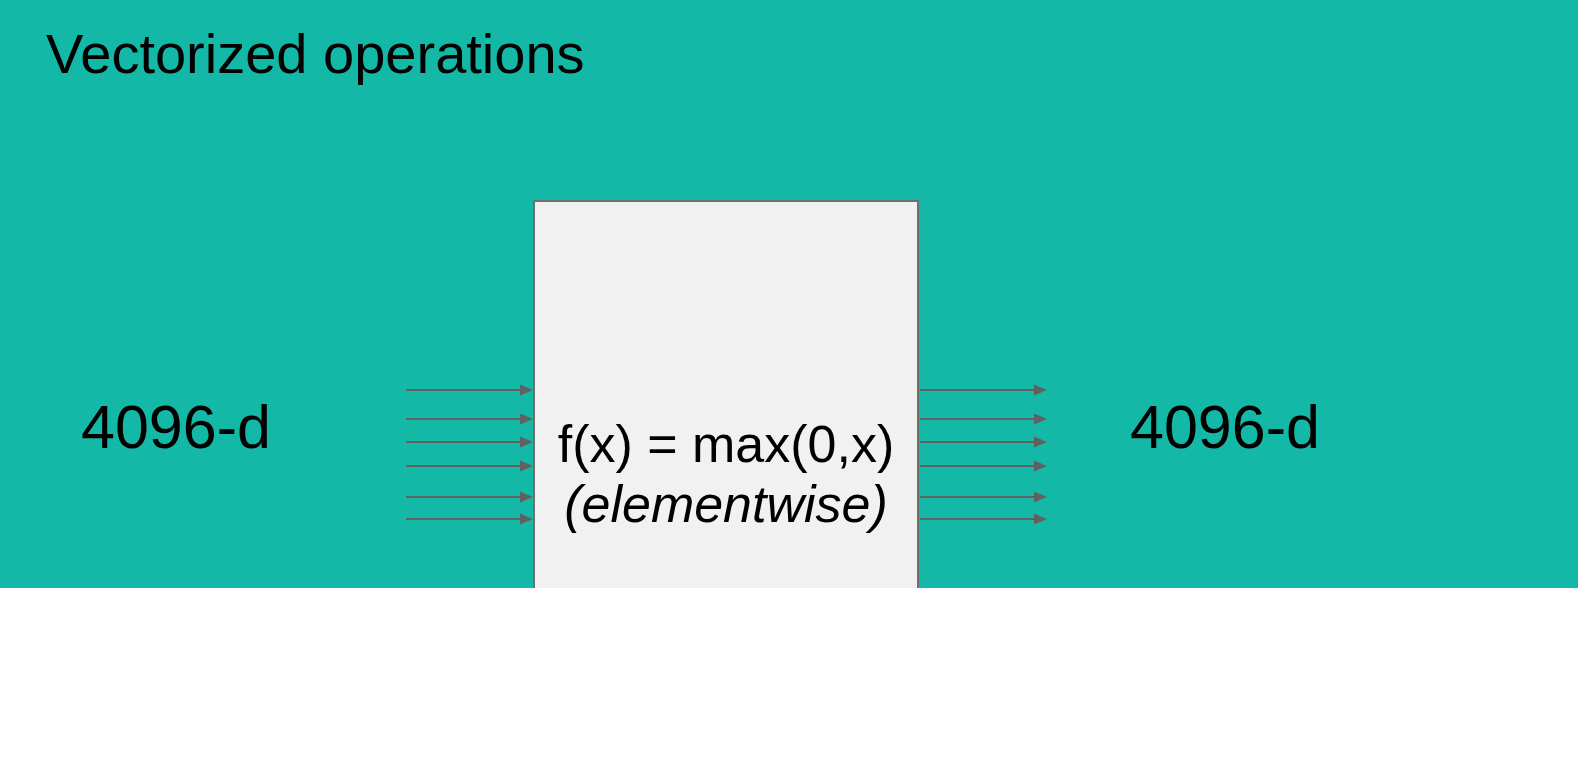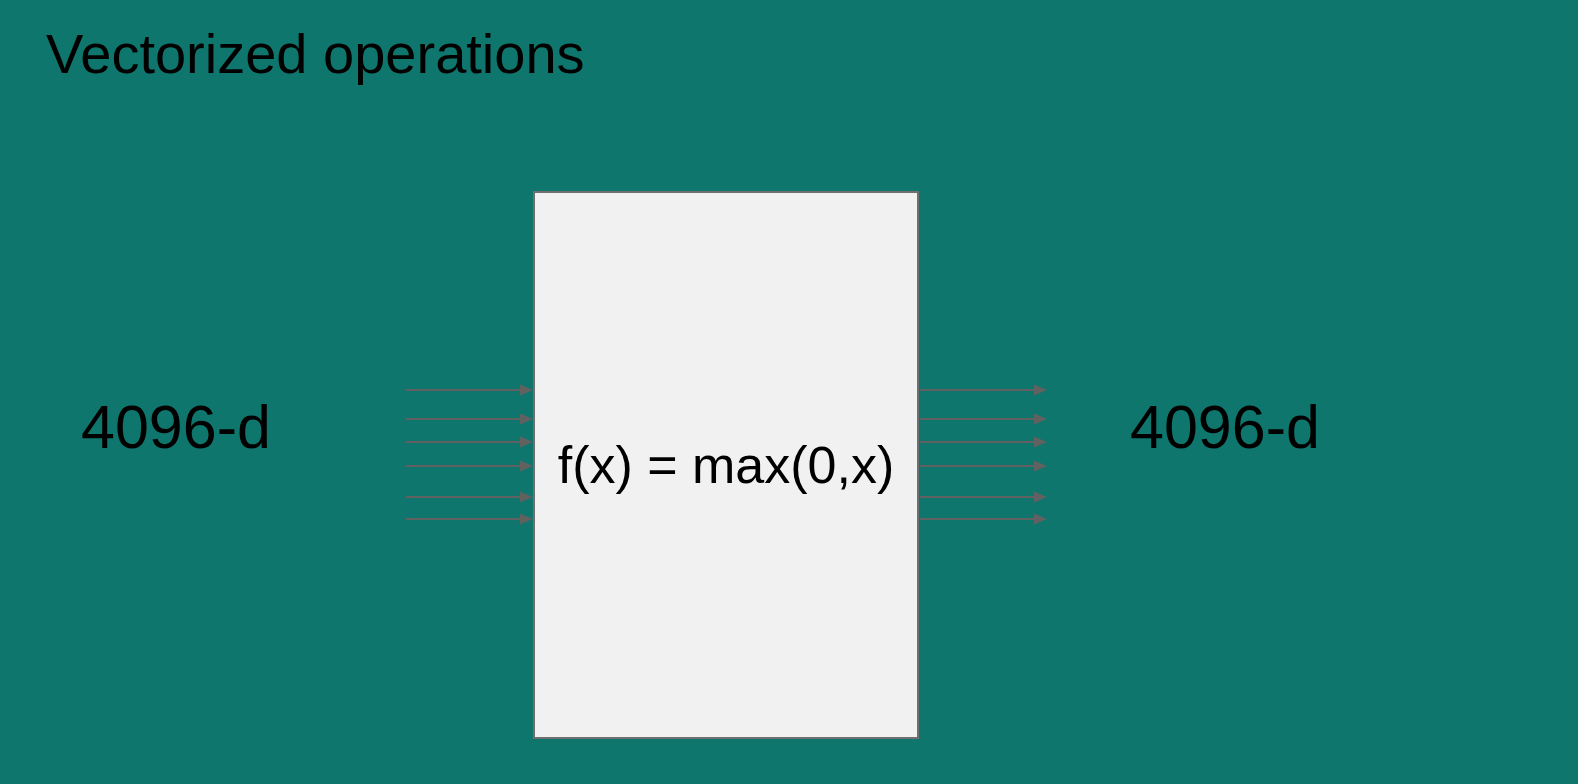--- a/index.html
+++ b/index.html
@@ -3,22 +3,22 @@
 <meta charset="utf-8">
 <style>
   html, body {
     margin: 0;
     padding: 0;
     background: #ffffff;
   }
   .slide {
     position: relative;
     width: 1578px;
-    height: 784px;
-    background: #0f766e;
+    height: 588px;
+    background: #14b8a6;
     overflow: hidden;
     font-family: "Liberation Sans", sans-serif;
     color: #000000;
   }
   .slide-title {
     position: absolute;
     left: 46px;
     top: 22px;
     font-size: 56px;
     line-height: 64px;
@@ -32,21 +32,21 @@
     font-size: 61px;
     line-height: 53px;
     color: #000000;
     white-space: nowrap;
   }
   .side-label.input  { left: 81px; }
   .side-label.output { left: 1130px; }
   .function-box {
     position: absolute;
     left: 533px;
-    top: 191px;
+    top: 200px;
     width: 382px;
     height: 544px;
     background: #f1f1f2;
     border: 2px solid #000000;
     display: flex;
     flex-direction: column;
     align-items: center;
     justify-content: center;
     text-align: center;
   }
@@ -129,19 +129,20 @@
         <polygon points="1034,491.5 1047,497 1034,502.5" fill="#616161"></polygon>
       </g>
       <g>
         <line x1="920" y1="519" x2="1036" y2="519" stroke="#616161" stroke-width="2"></line>
         <polygon points="1034,513.5 1047,519 1034,524.5" fill="#616161"></polygon>
       </g>
     </svg>
 
   <div class="function-box" style="background: rgb(241, 241, 242); border-color: rgb(111, 111, 111);">
     <div class="formula">f(x) = max(0,x)</div>
+    <div class="note">(elementwise)</div>
   </div>
 
   <div class="side-label output">
     <div>4096-d</div>
   </div>
 
 </div>
 
 </body></html>

